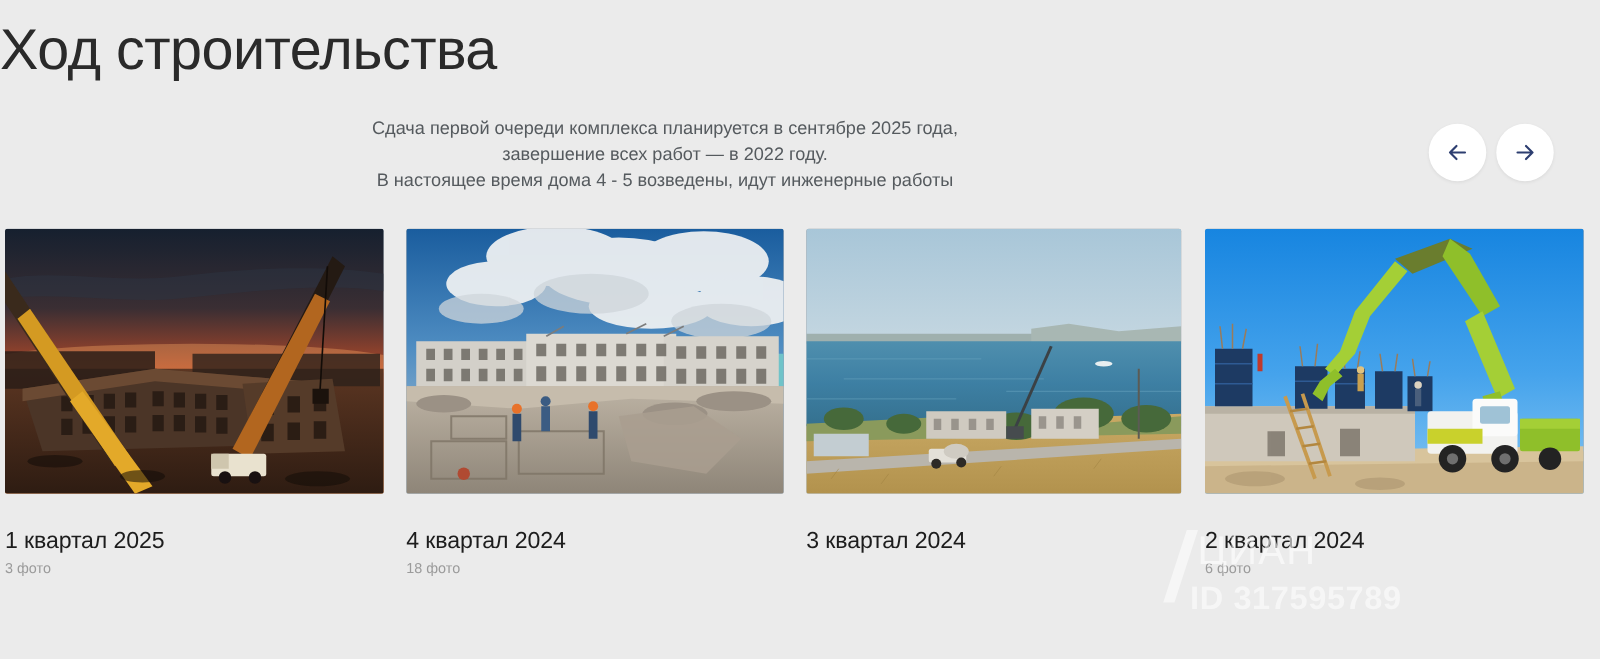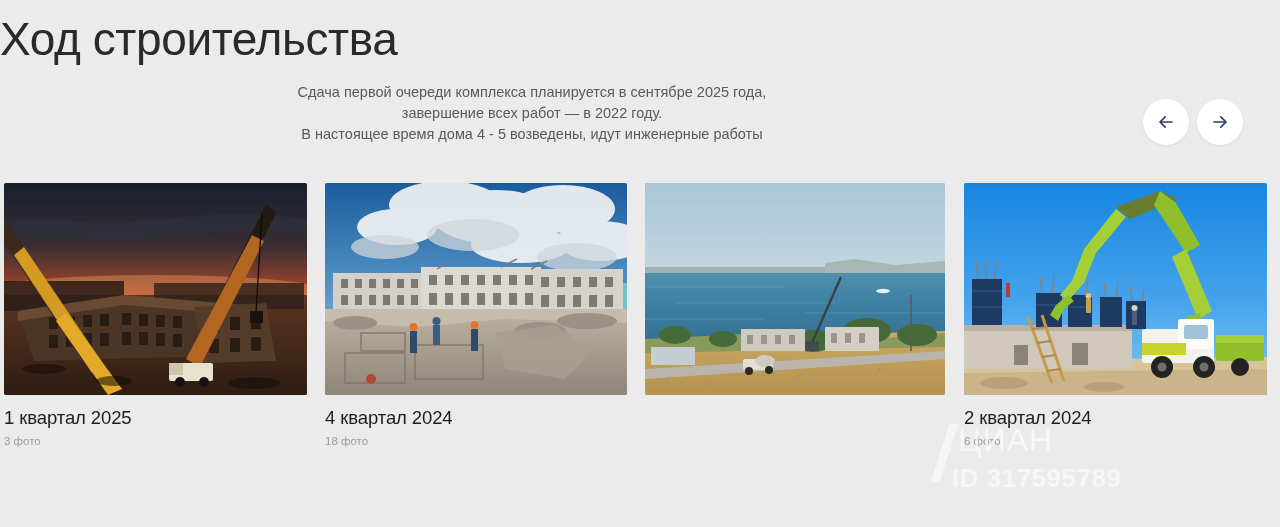--- a/index.html
+++ b/index.html
@@ -14,21 +14,21 @@
   .page { position: relative; width: 1280px; height: 527px; }
 
   
   .page-title {
     position: absolute; top: 14px; left: 0; width: 1280px;
     text-align: left;
     font-size: 46px; font-weight: 500; letter-spacing: -0.4px;
     color: #2a2a2a; line-height: 1.1;
   }
   .subtitle {
-    position: absolute; top: 82px; left: 0; width: 1064px;
+    position: absolute; top: 93px; left: 0; width: 1064px;
     text-align: center;
     font-size: 14.5px; line-height: 21px;
     color: #555a5e;
   }
   .subtitle div { white-space: nowrap; }
 
   
   .nav-group {
     position: absolute; top: 99px; left: 1143px;
     display: flex; gap: 8px;
@@ -46,21 +46,21 @@
   .cards { position: absolute; top: 183px; left: 0; width: 1280px; }
   .card { position: absolute; top: 0; }
   .card-img {
     width: 100%; height: 212px;
     border-radius: 2px;
     overflow: hidden; position: relative;
     background: #9aa3ab;
   }
   .card-img svg { display: block; width: 100%; height: 100%; }
   .card-title {
-    margin-top: 12px;
+    margin-top: 26px;
     font-size: 18.5px; font-weight: 400; letter-spacing: -0.1px;
     color: #1d1d1d; line-height: 22px;
   }
   .card-count {
     margin-top: 5px;
     font-size: 11.5px; color: #9b9b9b; line-height: 14px;
   }
 
   
   .c0 { left: 4px;   width: 303px; }
@@ -384,20 +384,21 @@
           </g>
 
           <g stroke="#9e8140" stroke-width="0.8" opacity="0.5">
             <line x1="20" y1="200" x2="26" y2="192"></line>
             <line x1="60" y1="204" x2="66" y2="196"></line>
             <line x1="150" y1="198" x2="156" y2="190"></line>
             <line x1="230" y1="192" x2="236" y2="184"></line>
           </g>
         </svg>
       </div>
+      <div class="card-title">3 квартал 2024</div>
     </div>
 
     <div class="card c3">
       <div class="card-img">
         <svg viewBox="0 0 303 212" preserveAspectRatio="xMidYMid slice">
           <defs>
             <linearGradient id="sky4" x1="0" y1="0" x2="0" y2="1">
               <stop offset="0%" stop-color="#1785e0"></stop>
               <stop offset="55%" stop-color="#45a3ec"></stop>
               <stop offset="100%" stop-color="#86c6f2"></stop>

